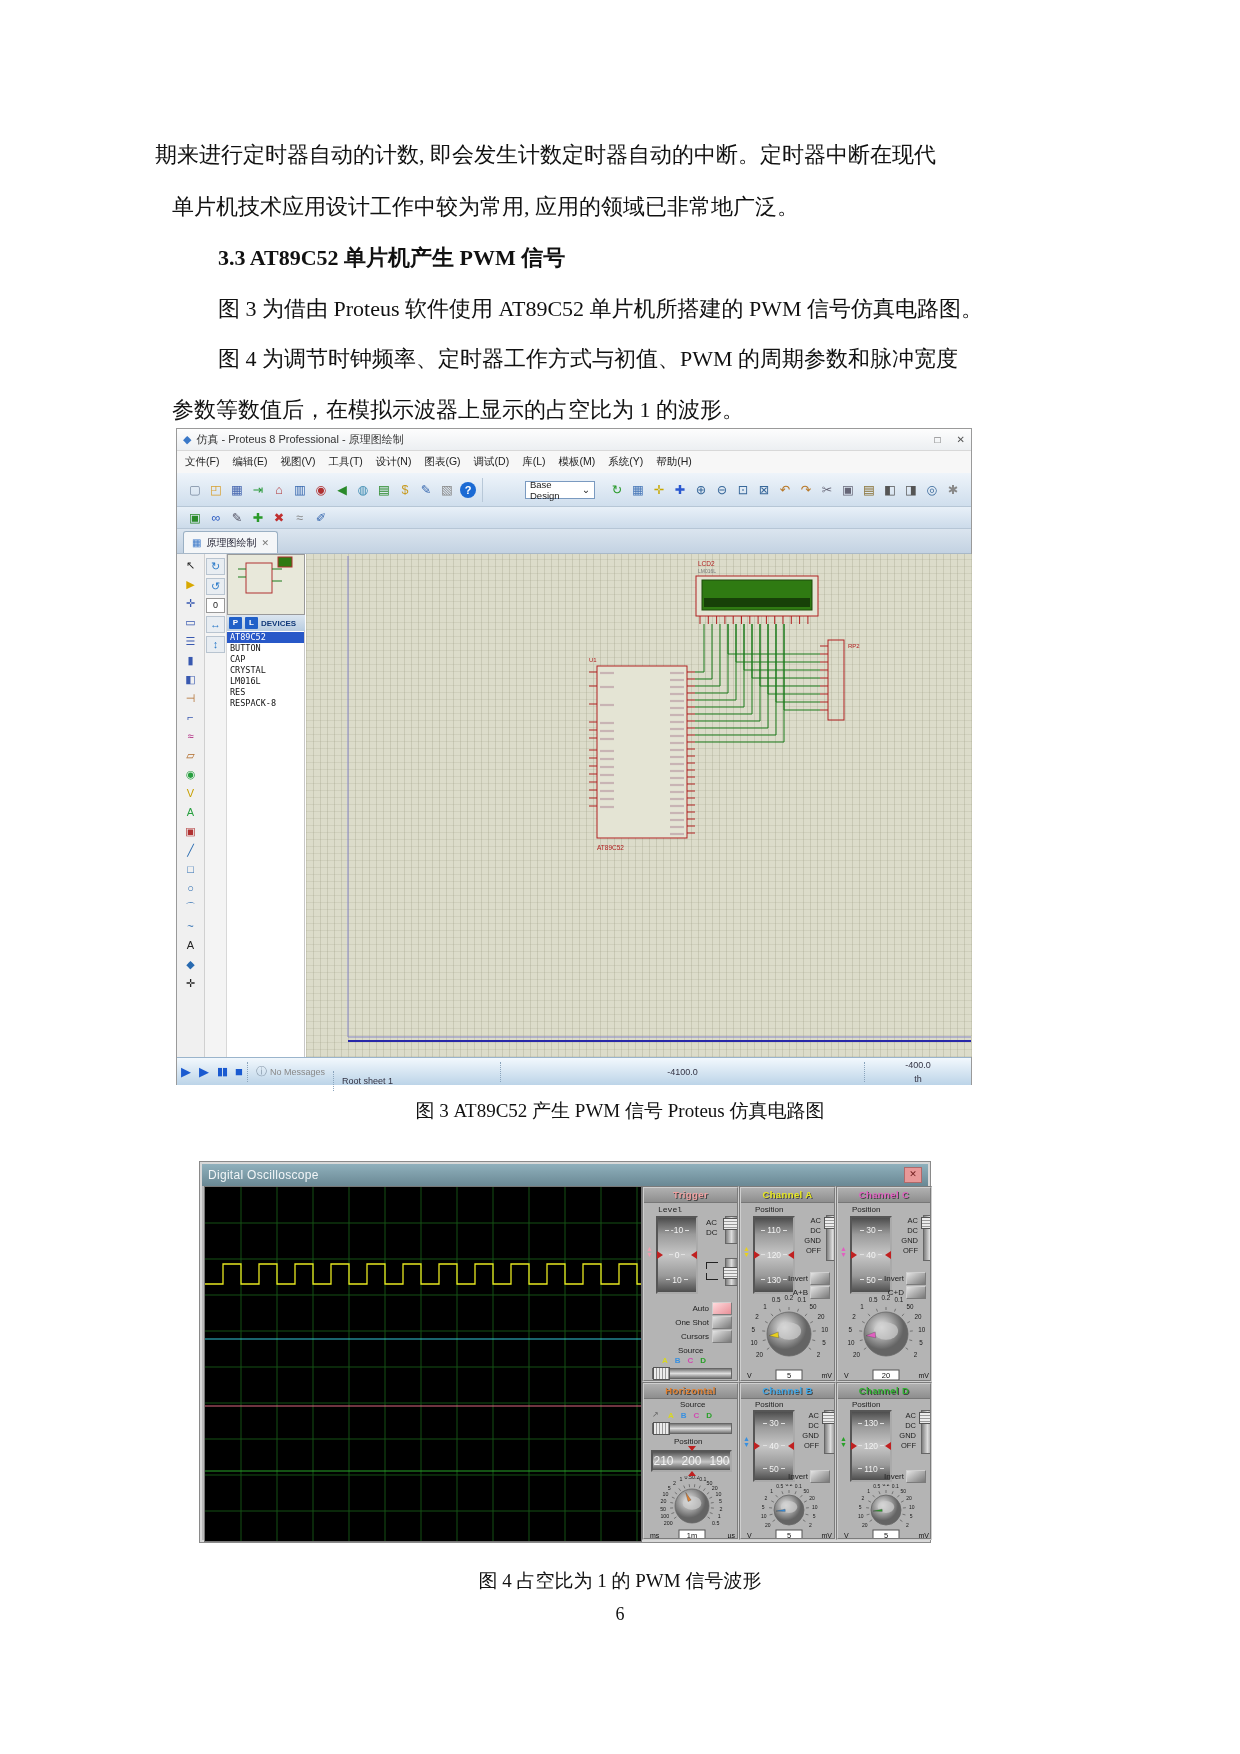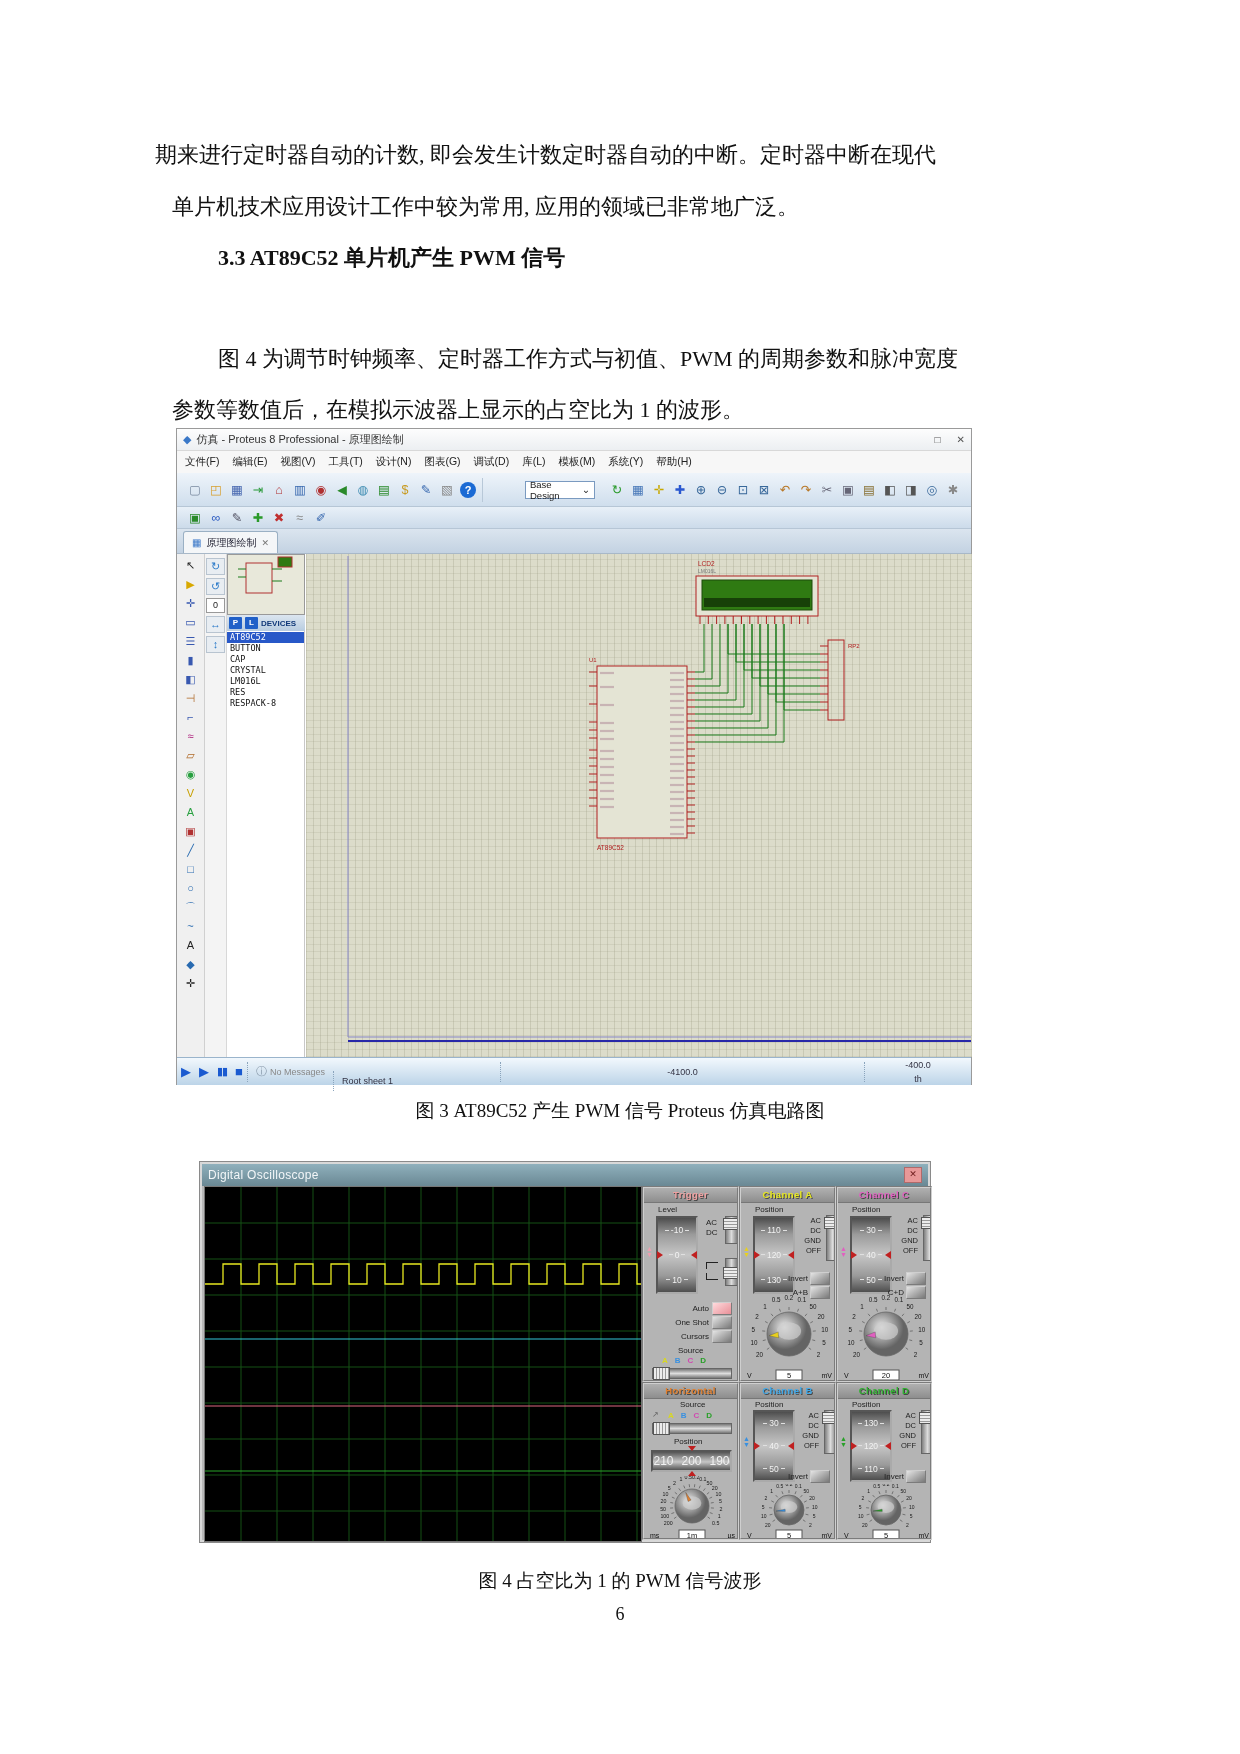--- a/index.html
+++ b/index.html
@@ -126,20 +126,21 @@
   .pagenum{position:absolute;width:100%;text-align:center;font-family:"Liberation Serif",serif;font-size:18px;color:#111;}
 </style>
 </head>
 <body>
 
 <div class="page">
 
   <div class="doctext" style="left:155px;top:140px;">期来进行定时器自动的计数, 即会发生计数定时器自动的中断。定时器中断在现代</div>
   <div class="doctext" style="left:172px;top:192px;">单片机技术应用设计工作中较为常用, 应用的领域已非常地广泛。</div>
   <div class="doctext dochead" style="left:218px;top:243px;">3.3 AT89C52 单片机产生 PWM 信号</div>
+  <div class="doctext" style="left:218px;top:294px;">图 3 为借由 Proteus 软件使用 AT89C52 单片机所搭建的 PWM 信号仿真电路图。</div>
   <div class="doctext" style="left:218px;top:344px;">图 4 为调节时钟频率、定时器工作方式与初值、PWM 的周期参数和脉冲宽度</div>
   <div class="doctext" style="left:172px;top:395px;">参数等数值后，在模拟示波器上显示的占空比为 1 的波形。</div>
 
   <div class="pwin">
     <div class="ptitle">
       <span class="plogo">◆</span>
       <span class="t">仿真 - Proteus 8 Professional - 原理图绘制</span>
       <span class="winctl">
         <span>□</span>
         <span>✕</span>
@@ -461,21 +462,21 @@
           <line x1="0" y1="324" x2="436" y2="324" stroke="#155015" stroke-width="1"></line>
           <path d="M0,97 H18 V77 H36 V97 H54 V77 H72 V97 H90 V77 H108 V97 H126 V77 H144 V97 H162 V77 H180 V97 H198 V77 H216 V97 H234 V77 H252 V97 H270 V77 H288 V97 H306 V77 H324 V97 H342 V77 H360 V97 H378 V77 H396 V97 H414 V77 H432 V97 H450 V77 H468 V97" fill="none" stroke="#e8e820" stroke-width="1.3"></path>
           <line x1="0" y1="152" x2="436" y2="152" stroke="#35c8d8" stroke-width="1.2"></line>
           <line x1="0" y1="219" x2="436" y2="219" stroke="#e06880" stroke-width="1.2"></line>
           <line x1="0" y1="284" x2="436" y2="284" stroke="#28a428" stroke-width="1.2"></line>
         </svg></div>
     <div class="opanel">
 
       <div class="sec">
         <div class="sec-h" style="color: rgb(240, 160, 160);">Trigger</div>
-        <span class="lab" style="left:14px;top:17px;">Level</span>
+        <span class="lab" style="left:14px;top:17px;font-family:Liberation Mono, monospace;">Level</span>
         <span class="updn" style="left: 2px; top: 58px; color: rgb(240, 160, 176);">
             <span>▲</span>
             <span>▼</span>
           </span>
         <div class="vscale" style="left:12px;top:28px;height:78px;">
             <div class="vrow">
               <i></i>
               <span>-10</span>
               <i></i>
             </div>

